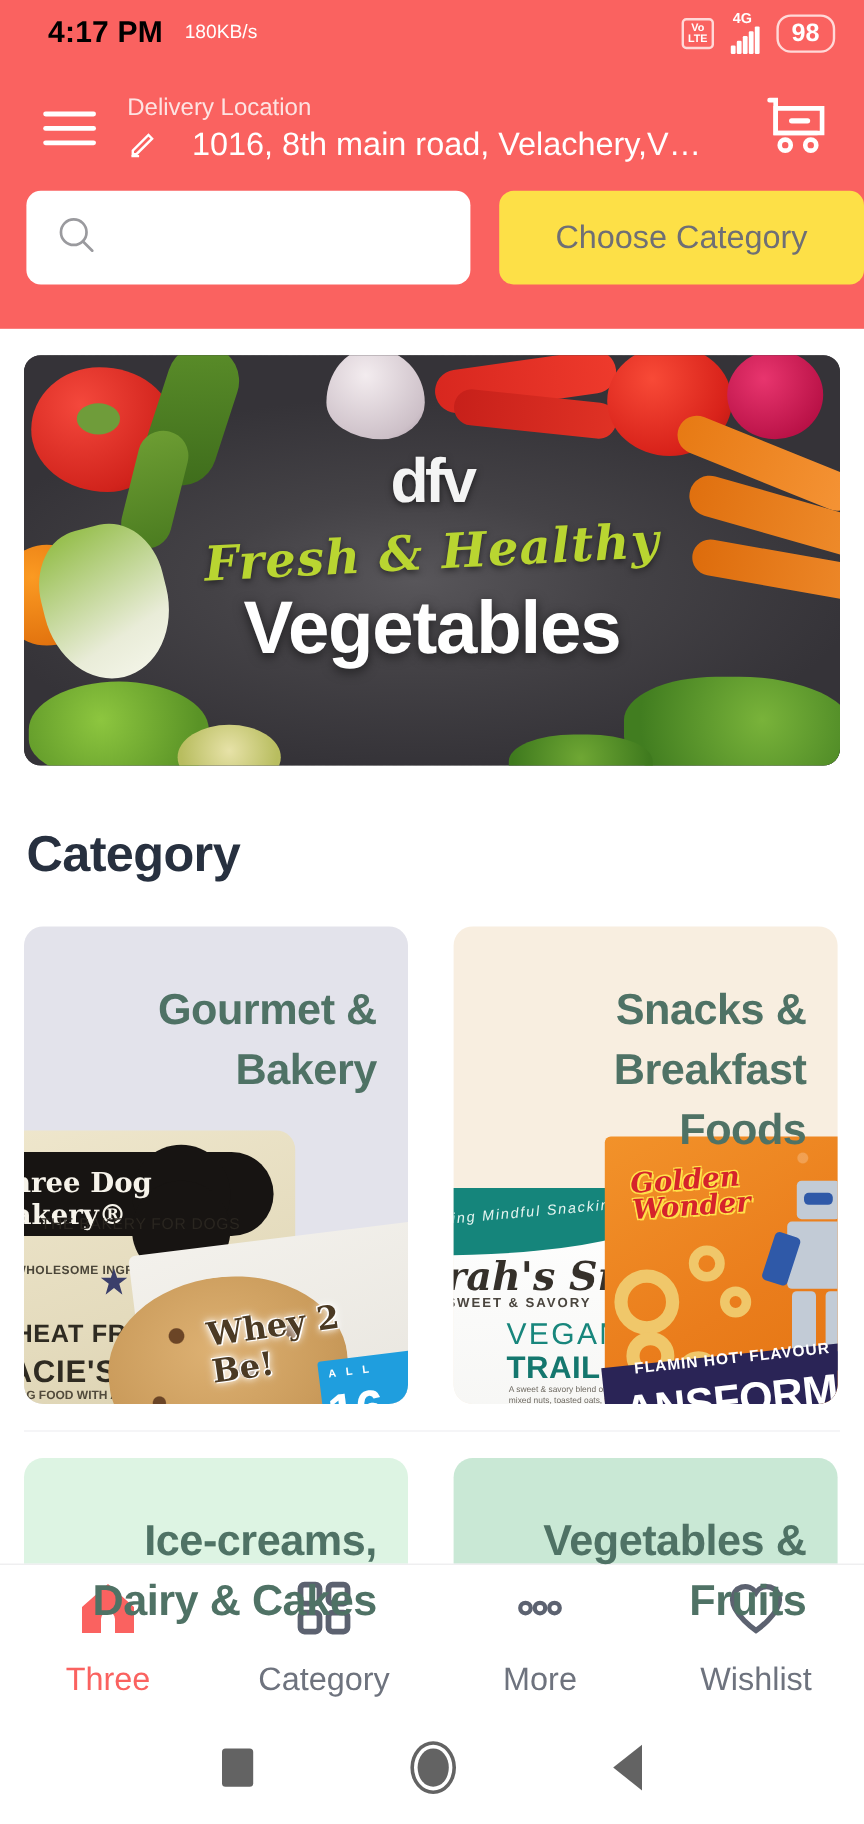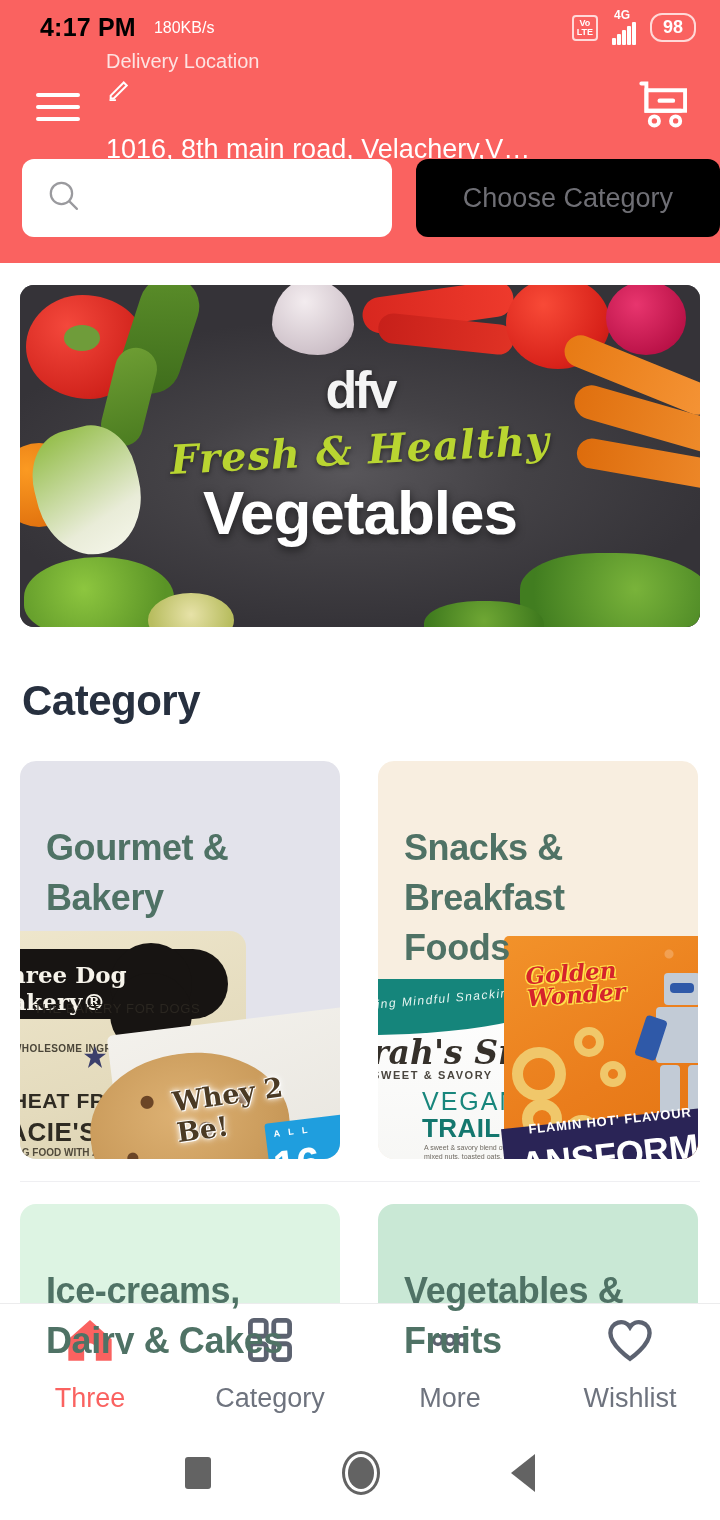--- a/index.html
+++ b/index.html
@@ -29,52 +29,52 @@
   .sig{ display:flex; align-items:flex-end; gap:1px; position:relative; padding-top:12px;}
   .sig .g4{ position:absolute; top:-2px; left:2px; color:#fff; font-size:12px; font-weight:bold;}
   .sig i{ display:block; width:4px; background:#fff; border-radius:1px; }
   .sig i:nth-child(2){height:7px;}
   .sig i:nth-child(3){height:11px;}
   .sig i:nth-child(4){height:15px;}
   .sig i:nth-child(5){height:19px;}
   .sig i:nth-child(6){height:23px;}
   .batt{
     border:2.5px solid #ffd9d8; border-radius:12px;
-    padding:2px 11px; color:#fff; font-size:18px; font-weight:bold;
+    padding:2px 11px; color:#fff; font-size:21px; font-weight:bold;
   }
 
   
   .appbar{
-    background:#fa6260; padding:14px 0 0 0; position:relative;
+    background:#fa6260; padding:14px 0 11px 0; position:relative;
   }
   .abrow{
     display:flex; align-items:center; padding:0 26px 0 36px; height:76px;
   }
   .hamburger{ width:44px; display:flex; flex-direction:column; gap:8px; cursor:pointer;}
   .hamburger span{ display:block; height:4px; background:#fff; border-radius:2px;}
   .loc{ flex:1; margin-left:26px; min-width:0;}
   .loc-label{ color:#fde3e2; font-size:20px; line-height:26px; }
-  .loc-row{ display:flex; align-items:flex-start; gap:26px;flex-direction:column; }
+  .loc-row{ display:flex; align-items:flex-end; gap:26px; }
   .pencil{ flex:0 0 auto; }
   .loc-addr{
     color:#ffffff; font-size:27px; line-height:34px; white-space:nowrap;
     overflow:hidden; text-overflow:ellipsis;
   }
   .cart{ flex:0 0 auto; margin-left:10px; }
 
   .searchrow{
     display:flex; gap:24px; padding:14px 0 26px 22px;
   }
   .searchbox{
     width:378px; height:78px; background:#fff; border-radius:12px;
     display:flex; align-items:center; gap:18px; padding:0 24px;
   }
   .search-ph{ color:#9a9a9e; font-size:27px; }
   .catbtn{
-    width:312px; height:78px; background:#000000; border-radius:12px;
+    width:312px; height:78px; background:#fde047; border-radius:12px;
     display:flex; align-items:center; justify-content:center;
     color:#6f6f75; font-size:27px;
   }
 
   
   .banner{
     margin:22px 20px 0 20px; height:342px; border-radius:14px;
     overflow:hidden; position:relative;
     background:#3b3b3d;
   }
@@ -112,23 +112,23 @@
   }
   .grid{ padding:36px 20px 0 20px; }
   .grow{ display:flex; gap:38px; }
   .divider{ height:1px; background:#efeff2; margin:22px 0 0 0; }
   .card{
     width:320px; height:398px; border-radius:16px; overflow:hidden;
     position:relative;
   }
   .card.short{ height:150px; border-radius:16px 16px 0 0; }
   .card-ttl{
-    position:relative; z-index:5; padding:44px 16px 0 26px;
-    text-align:left; color:#4f7265; font-size:36px; font-weight:bold;
-    line-height:50px; letter-spacing:-.4px; white-space:pre-line;margin-top:18px;
+    position:relative; z-index:5; padding:44px 26px 0 26px;
+    text-align:right; color:#4f7265; font-size:36px; font-weight:bold;
+    line-height:50px; letter-spacing:-.4px; white-space:pre-line;
   }
   .art{ position:absolute; left:0; right:0; bottom:0; top:0; z-index:2; overflow:hidden;}
 
   
   .tdb-bag{
     position:absolute; left:-56px; top:170px; width:282px; height:240px;
     background:linear-gradient(160deg,#efe7cd 0%,#e4dbbd 60%,#d9cfae 100%);
     border-radius:6px 16px 4px 4px;
   }
   .tdb-bone{

